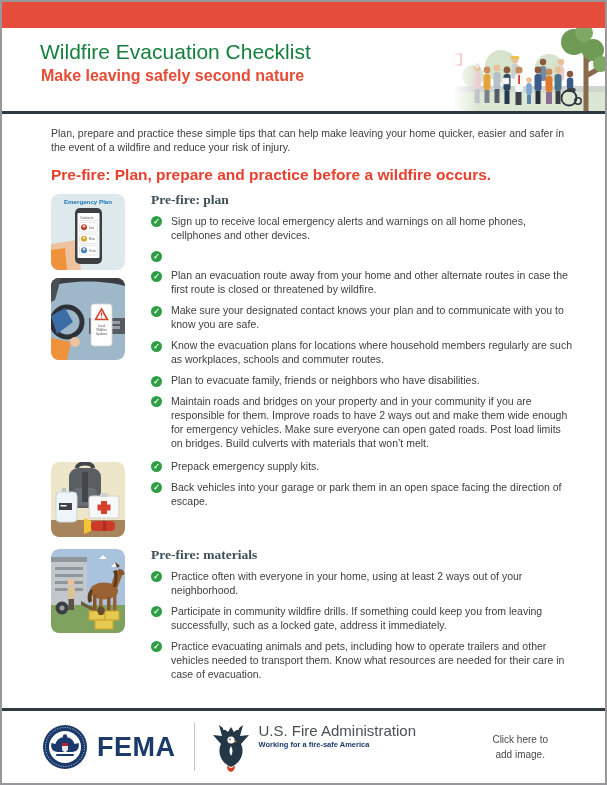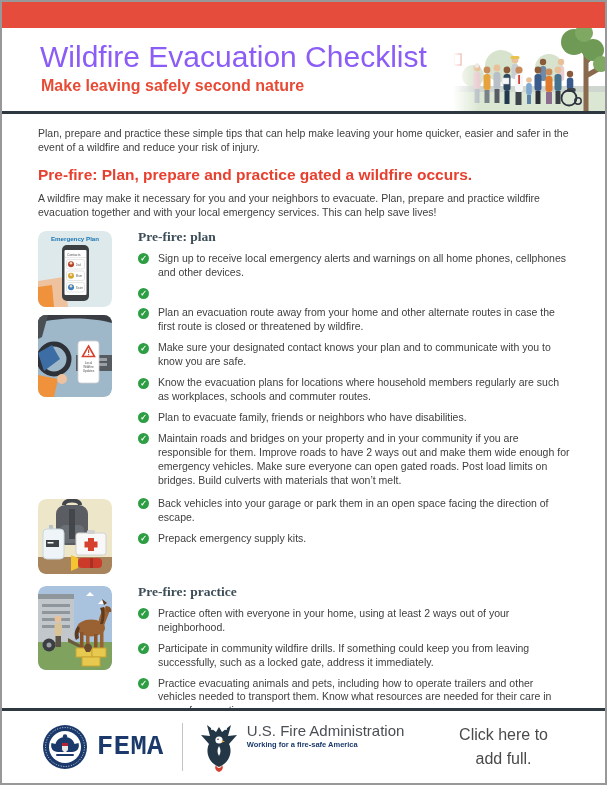--- a/index.html
+++ b/index.html
@@ -12,57 +12,57 @@
     border: 2px solid #98989b;
     display: flex; flex-direction: column;
     overflow: hidden;
   }
   .topbar { height: 26px; background: #e54c3c; flex: 0 0 auto; }
   .header { height: 83px; position: relative; background:#fff; flex: 0 0 auto; }
   .header-illustration { position: absolute; right: 0; bottom: 0; }
   .page-title {
     position: relative; z-index: 2;
     padding: 12px 0 0 38px;
-    font-size: 30px; font-weight: 400; color: #8b5cf6; letter-spacing: 0;
+    font-size: 21px; font-weight: 400; color: #15803d; letter-spacing: 0;
   }
   .page-subtitle {
     position: relative; z-index: 2;
     padding: 3px 0 0 39px;
     font-size: 16px; font-weight: 700; color: #e74b35;
   }
   .rule { height: 3px; background: #2e3840; flex: 0 0 auto; }
-  .content { flex: 1 1 auto; overflow: hidden; padding: 13px 27px 0 36px; }
+  .content { flex: 1 1 auto; overflow: hidden; padding: 13px 27px 0 49px; }
   .intro { font-size: 10.5px; line-height: 1.33; color: #404040; margin-bottom: 11px; }
   .prefire-heading { font-size: 15.5px; font-weight: 700; color: #e8402f; margin: 2px 0 8px 0; }
   .prefire-desc { font-size: 10.5px; line-height: 1.33; color: #404040; margin-bottom: 9px; }
   .section { display: flex; margin-bottom: 2px; }
   .section-art { flex: 0 0 100px; padding-top: 2px; }
   .art-card { display:block; border-radius: 8px; margin-bottom: 8px; }
   .section-main { flex: 1 1 auto; }
   .section-heading { font-size: 13.5px; font-weight: 700; color: #3d4e58; margin: 0 0 7px 0; font-family: Liberation Serif, serif; }
   .items { list-style: none; }
   .item { display: flex; align-items: flex-start; margin-bottom: 7px; }
   .check {
     flex: 0 0 11px; width: 11px; height: 11px; margin-top: 1.5px; margin-right: 9px;
     border-radius: 50%; background: #2e9e44; color: #fff;
     font-size: 8px; line-height: 11px; text-align: center; font-weight: 700;
   }
   .check::before { content: "\2713"; }
   .item-text { font-size: 10.5px; line-height: 1.33; color: #404040; padding-right: 6px; }
   .footer { height: 72px; flex: 0 0 auto; display: flex; align-items: center; padding-left: 40px; background:#fff; }
   .fema-logo { display: flex; align-items: center; }
-  .fema-wordmark { font-size: 27px; font-weight: 700; color: #1b3a6b; letter-spacing: 0.5px; margin-left: 9px; font-family: Liberation Mono, monospace; }
+  .fema-wordmark { font-size: 27px; font-weight: 700; color: #1b3a6b; letter-spacing: 0.5px; margin-left: 9px; font-family: Liberation Sans, sans-serif; }
   .footer-divider { width: 1px; height: 48px; background: #c4c4c4; margin: 0 16px 0 18px; }
   .usfa { display: flex; align-items: flex-start; }
   .usfa-text { margin-left: 8px; }
   .usfa-name { font-size: 15px; color: #4a4f54; }
   .usfa-tagline { font-size: 7.5px; font-weight: 700; color: #1b3a6b; margin-top: 1px; }
   .image-placeholder {
     margin-left: auto; margin-right: 57px; text-align: center;
-    font-size: 16px; line-height: 1.5; color: #4a4a4a; cursor: pointer;
+    font-size: 10px; line-height: 1.5; color: #4a4a4a; cursor: pointer;
   }
 </style>
 </head>
 <body>
 
 <div class="page">
 
   <div class="topbar"></div>
 
   <div class="header">
@@ -166,22 +166,21 @@
       <rect x="0" y="0" width="26" height="83" fill="url(#fadeL)"></rect>
     </svg>
     <div class="page-title">Wildfire Evacuation Checklist</div>
     <div class="page-subtitle">Make leaving safely second nature</div>
   </div>
 
   <div class="rule"></div>
 
   <div class="content">
     <p class="intro">Plan, prepare and practice these simple tips that can help make leaving your home quicker, easier and safer in the event of a wildfire and reduce your risk of injury.</p>
-    <h2 class="prefire-heading">Pre-fire: Plan, prepare and practice gated a wildfire occurs.</h2>
-    <p class="prefire-desc">A wildfire may make it necessary for you and your neighbors to evacuate. Plan, prepare and practice wildfire evacuation together and with your local emergency services. This can help save lives!</p>
+    <h2 class="prefire-heading">Pre-fire: Plan, prepare and practice before a wildfire occurs.</h2>
 
     <div class="section">
       <div class="section-art">
         <svg class="art-card" width="74" height="76" viewBox="0 0 74 76">
           <rect x="0" y="0" width="74" height="76" rx="8" fill="#dde9eb"></rect>
           <text x="37" y="10" text-anchor="middle" font-size="6.2" font-weight="bold" fill="#1b75b4">Emergency Plan</text>
           <path d="M0,50 L26,46 L30,76 L0,76 Z" fill="#eec29f"></path>
           <path d="M0,56 L14,54 L16,76 L0,76 Z" fill="#f0913b"></path>
           <rect x="24" y="14" width="27" height="56" rx="5" fill="#3d4043"></rect>
           <rect x="26.5" y="19" width="22" height="45" rx="1" fill="#ffffff"></rect>
@@ -289,25 +288,25 @@
             <rect x="40" y="59" width="24" height="10" rx="4" fill="#cc3b2a"></rect>
             <path d="M40,59 L33,56 L33,72 L40,69 Z" fill="#f4c531"></path>
             <rect x="52" y="59" width="3" height="10" fill="#a82f21"></rect>
           </g>
         </svg>
       </div>
       <div class="section-main">
         <ul class="items">
           <li class="item">
               <span class="check"></span>
+              <span class="item-text">Prepack emergency supply kits.</span>
+            </li>
+          <li class="item">
+              <span class="check"></span>
               <span class="item-text">Back vehicles into your garage or park them in an open space facing the direction of escape.</span>
-            </li>
-          <li class="item">
-              <span class="check"></span>
-              <span class="item-text">Prepack emergency supply kits.</span>
             </li>
         </ul>
       </div>
     </div>
 
     <div class="section">
       <div class="section-art">
         <svg class="art-card" width="74" height="84" viewBox="0 0 74 84">
           <rect x="0" y="0" width="74" height="84" rx="8" fill="#a9c3df"></rect>
           <path d="M48,10 L52,6 L56,10 Z" fill="#ffffff"></path>
@@ -343,21 +342,21 @@
           </g>
           <g>
             <rect x="38" y="62" width="16" height="9" fill="#e8c94f" stroke="#caa52f" stroke-width="1"></rect>
             <rect x="54" y="62" width="14" height="9" fill="#e8c94f" stroke="#caa52f" stroke-width="1"></rect>
             <rect x="44" y="71" width="18" height="9" fill="#e8c94f" stroke="#caa52f" stroke-width="1"></rect>
             <path d="M46,62 C46,56 54,56 54,62 L52,66 L48,66 Z" fill="#6a4a2e"></path>
           </g>
         </svg>
       </div>
       <div class="section-main">
-        <h3 class="section-heading">Pre-fire: practice</h3>
+        <h3 class="section-heading">Pre-fire: materials</h3>
         <ul class="items">
           <li class="item">
               <span class="check"></span>
               <span class="item-text">Practice often with everyone in your home, using at least 2 ways out of your neighborhood.</span>
             </li>
           <li class="item">
               <span class="check"></span>
               <span class="item-text">Participate in community wildfire drills. If something could keep you from leaving successfully, such as a locked gate, address it immediately.</span>
             </li>
           <li class="item">
@@ -398,17 +397,17 @@
         <path d="M20,24 C22,27 22,31 20,34 C18,31 18,27 20,24 Z" fill="#ffffff"></path>
         <path d="M17,43 C18,47 22,47 23,43 C25,46 23,49 20,50 C17,49 15,46 17,43 Z" fill="#d6402e"></path>
       </svg>
       <div class="usfa-text">
         <div class="usfa-name">U.S. Fire Administration</div>
         <div class="usfa-tagline">Working for a fire-safe America</div>
       </div>
     </div>
     <div class="image-placeholder">
       <div>Click here to</div>
-      <div>add full.</div>
+      <div>add image.</div>
     </div>
   </div>
 
 </div>
 
 </body></html>

